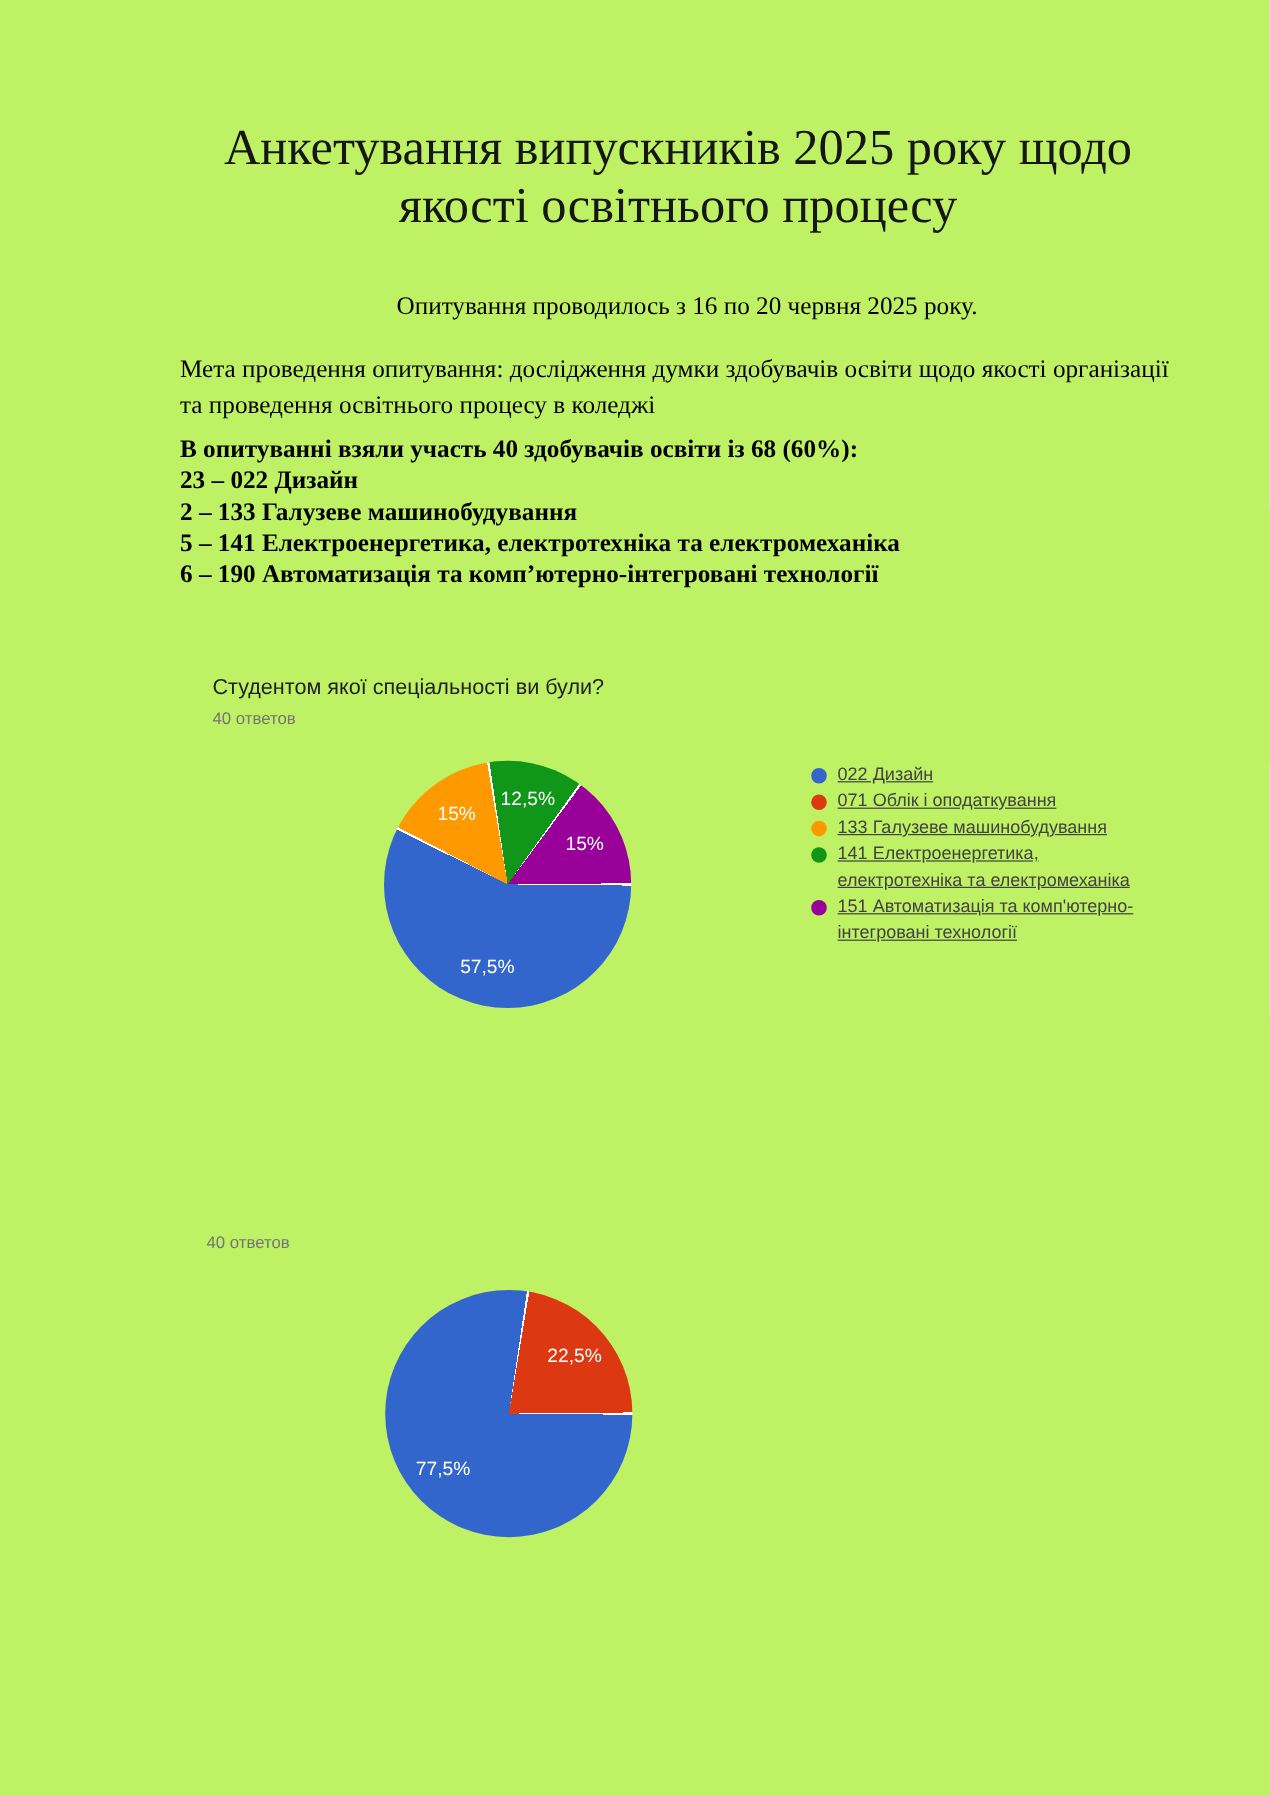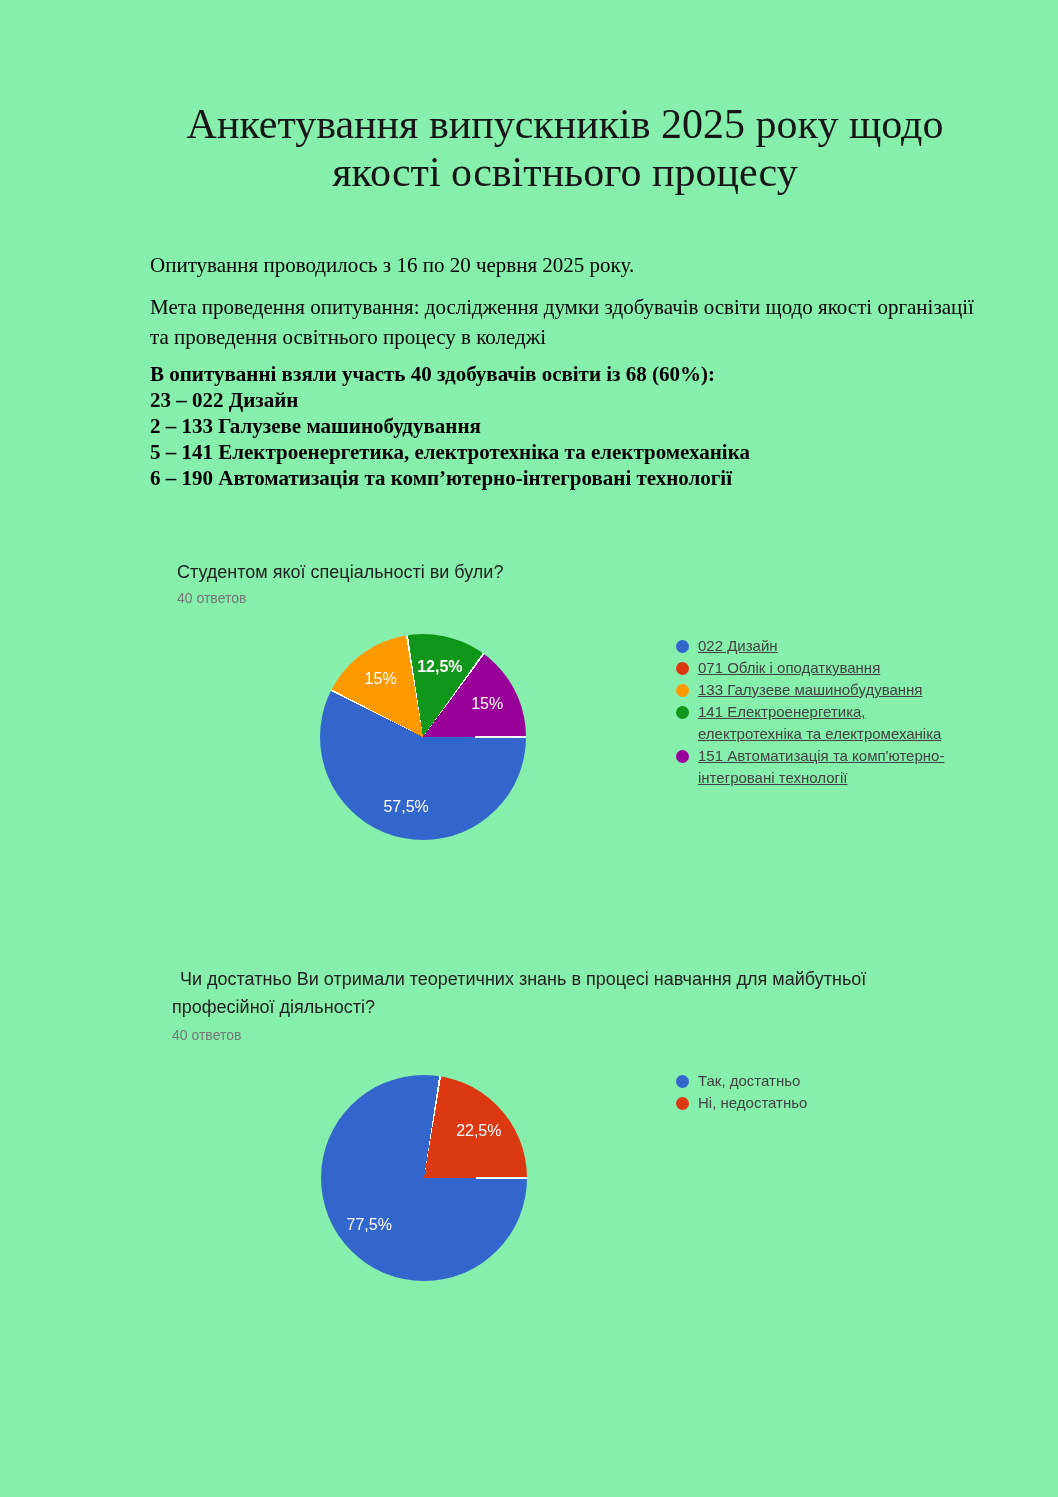--- a/index.html
+++ b/index.html
@@ -1,36 +1,36 @@
 <!DOCTYPE html>
 <html><head>
 <meta charset="utf-8">
 <style>
   html,body { margin:0; padding:0; background:#e8e8e8; }
   .page {
     position:relative;
     width:1058px; height:1497px;
     margin:0 auto;
-    background:#86efac;
+    background:#bef264;
     overflow:hidden;
     font-family:"Liberation Serif", serif;
   }
   .doc-title {
     position:absolute; top:100px; left:140px; width:850px;
     margin:0; text-align:center;
     font:400 42px/48px "Liberation Serif", serif;
     color:#161616;
   }
   .para {
     position:absolute; left:150px; width:845px;
     margin:0;
     font:400 21px/30px "Liberation Serif", serif;
     color:#000000;
   }
-  .para-dates { top:250px; }
+  .para-dates { top:240px;text-align:center; }
   .para-goal  { top:292px; }
   .participation {
     position:absolute; top:361px; left:150px; width:845px;
     font:700 21px/26px "Liberation Serif", serif;
     color:#000000;
   }
   .chart-title {
     position:absolute;
     font:400 18px/28px "Liberation Sans", sans-serif;
     color:#212121;
@@ -85,21 +85,21 @@
     <div>2 – 133 Галузеве машинобудування</div>
     <div>5 – 141 Електроенергетика, електротехніка та електромеханіка</div>
     <div>6 – 190 Автоматизація та комп’ютерно-інтегровані технології</div>
   </div>
 
   <div class="chart-title c1-title">Студентом якої спеціальності ви були?</div>
   <div class="chart-subtitle c1-sub">40 ответов</div>
   <div class="pie pie-1" style="background: conic-gradient(from 90deg, rgb(255, 255, 255) 0deg, rgb(255, 255, 255) 0.55deg, rgb(51, 102, 204) 0.55deg, rgb(51, 102, 204) 206.45deg, rgb(255, 255, 255) 206.45deg, rgb(255, 255, 255) 207deg, rgb(255, 255, 255) 207deg, rgb(255, 255, 255) 207.55deg, rgb(255, 153, 0) 207.55deg, rgb(255, 153, 0) 260.45deg, rgb(255, 255, 255) 260.45deg, rgb(255, 255, 255) 261deg, rgb(255, 255, 255) 261deg, rgb(255, 255, 255) 261.55deg, rgb(16, 150, 24) 261.55deg, rgb(16, 150, 24) 305.45deg, rgb(255, 255, 255) 305.45deg, rgb(255, 255, 255) 306deg, rgb(255, 255, 255) 306deg, rgb(255, 255, 255) 306.55deg, rgb(153, 0, 153) 306.55deg, rgb(153, 0, 153) 359.45deg, rgb(255, 255, 255) 359.45deg, rgb(255, 255, 255) 360deg);">
       <span class="pie-label" style="color: rgb(255, 255, 255); left: 86.1686px; top: 173.108px;">57,5%</span>
       <span class="pie-label" style="color: rgb(255, 255, 255); left: 60.6207px; top: 44.6699px;">15%</span>
-      <span class="pie-label" style="color: rgb(255, 255, 255); left: 119.831px; top: 32.8921px; font-weight: bold;">12,5%</span>
+      <span class="pie-label" style="color: rgb(255, 255, 255); left: 119.831px; top: 32.8921px;">12,5%</span>
       <span class="pie-label" style="color: rgb(255, 255, 255); left: 167.242px; top: 70.2673px;">15%</span>
     </div>
   <div class="legend legend-1">
       <div class="legend-item">
         <span class="legend-dot" style="background: rgb(51, 102, 204);"></span>
         <span class="legend-label">022 Дизайн</span>
       </div>
       <div class="legend-item">
         <span class="legend-dot" style="background: rgb(220, 57, 18);"></span>
         <span class="legend-label">071 Облік і оподаткування</span>
@@ -111,30 +111,19 @@
       <div class="legend-item">
         <span class="legend-dot" style="background: rgb(16, 150, 24);"></span>
         <span class="legend-label">141 Електроенергетика, електротехніка та електромеханіка</span>
       </div>
       <div class="legend-item">
         <span class="legend-dot" style="background: rgb(153, 0, 153);"></span>
         <span class="legend-label">151 Автоматизація та комп'ютерно-інтегровані технології</span>
       </div>
     </div>
 
-  <div class="chart-title c2-title">Чи достатньо Ви отримали теоретичних знань в процесі навчання для майбутньої професійної діяльності?</div>
   <div class="chart-subtitle c2-sub">40 ответов</div>
   <div class="pie pie-2" style="background: conic-gradient(from 90deg, rgb(255, 255, 255) 0deg, rgb(255, 255, 255) 0.55deg, rgb(51, 102, 204) 0.55deg, rgb(51, 102, 204) 278.45deg, rgb(255, 255, 255) 278.45deg, rgb(255, 255, 255) 279deg, rgb(255, 255, 255) 279deg, rgb(255, 255, 255) 279.55deg, rgb(220, 57, 18) 279.55deg, rgb(220, 57, 18) 359.45deg, rgb(255, 255, 255) 359.45deg, rgb(255, 255, 255) 360deg);">
       <span class="pie-label" style="color: rgb(255, 255, 255); left: 48.1747px; top: 149.825px;">77,5%</span>
       <span class="pie-label" style="color: rgb(255, 255, 255); left: 157.825px; top: 56.1748px;">22,5%</span>
     </div>
-  <div class="legend legend-2">
-      <div class="legend-item">
-        <span class="legend-dot" style="background: rgb(51, 102, 204);"></span>
-        <span class="legend-label">Так, достатньо</span>
-      </div>
-      <div class="legend-item">
-        <span class="legend-dot" style="background: rgb(220, 57, 18);"></span>
-        <span class="legend-label">Ні, недостатньо</span>
-      </div>
-    </div>
 
 </div>
 
 </body></html>

